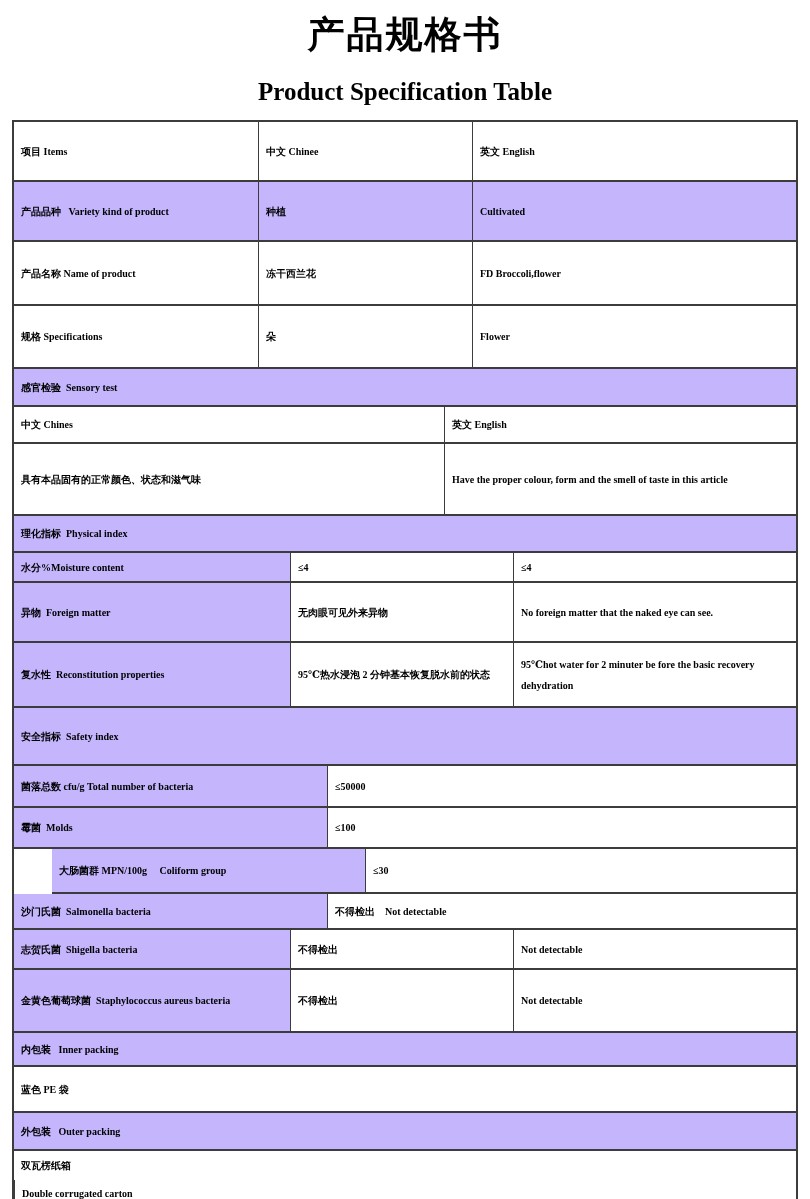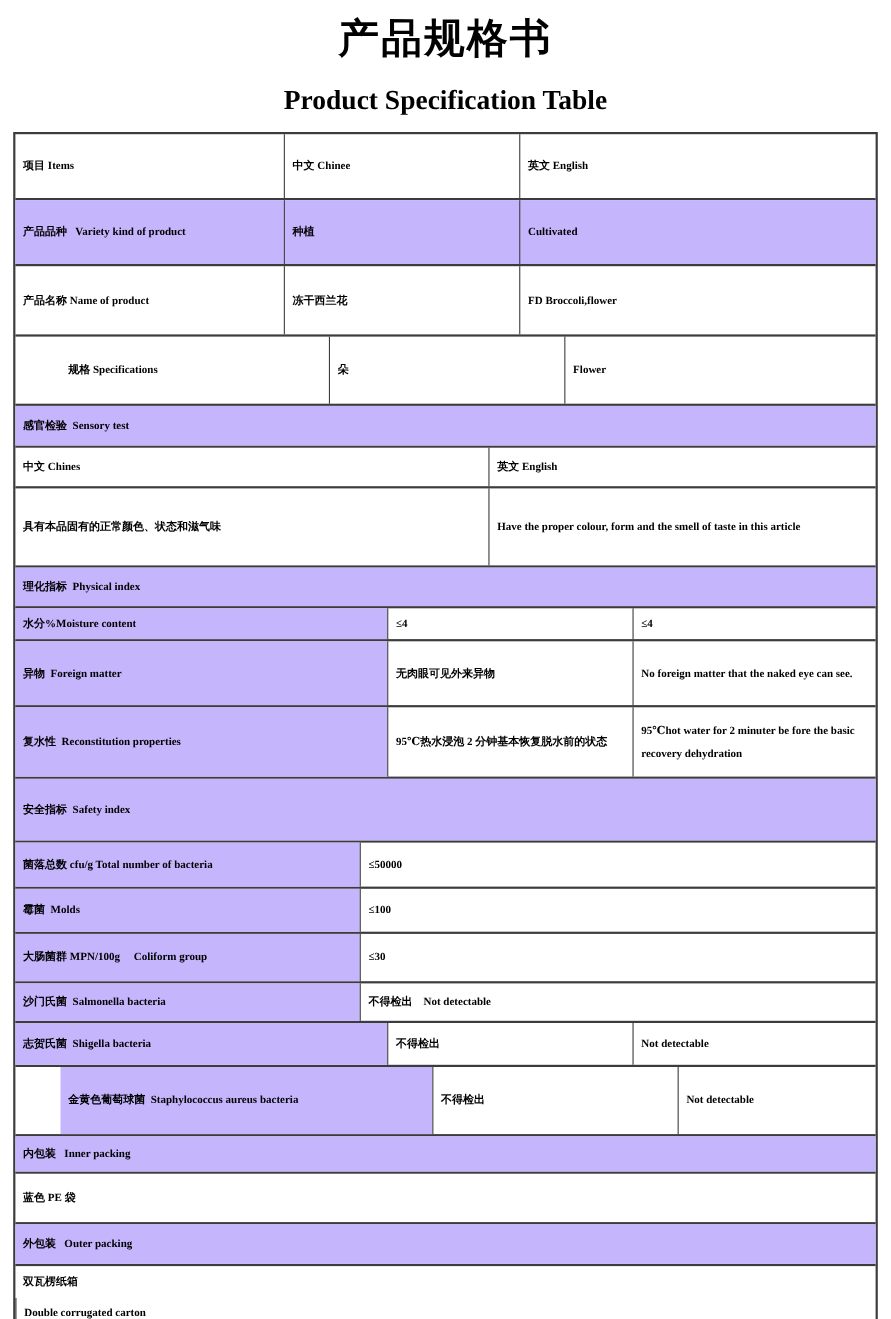--- a/index.html
+++ b/index.html
@@ -46,28 +46,28 @@
     white-space: pre-wrap;
     overflow: hidden;
   }
   .td + .td { border-left: 1px solid #3c3c3c; }
   .gray { background: #c4b5fd; }
   
   .a1 { width: 244px; } .a2 { width: 214px; } .a3 { flex: 1; }
   
   .b1 { width: 430px; } .b2 { flex: 1; }
   
-  .c1 { width: 338px; } .c2 { width: 223px; } .c3 { flex: 1; }
+  .c1 { width: 276px; } .c2 { width: 223px; } .c3 { flex: 1; }
   
   .d1 { width: 313px; } .d2 { flex: 1; }
   
-  .h60 { height: 60px; } .h64 { height: 64px; } .h63 { height: 63px; padding-left: 41px; }
+  .h60 { height: 60px; } .h64 { height: 64px; } .h63 { height: 63px; }
   .h38 { height: 38px; } .h37 { height: 37px; } .h72 { height: 72px; }
   .h30 { height: 30px; } .h65 { height: 65px; } .h43 { height: 58px; }
-  .h42 { height: 42px; } .h41 { height: 41px; } .h45 { height: 45px; }
+  .h42 { height: 42px; } .h41 { height: 41px; } .h45 { height: 45px; margin-left: 38px; }
   .h36 { height: 36px; } .h40 { height: 40px; } .h34 { height: 34px; }
   .h46 { height: 46px; } .h55 { height: 55px; }
   .section-row .td { width: 100%; }
 </style>
 </head>
 <body>
 
 <div class="page">
 
   <div class="doc-title">产品规格书</div>

